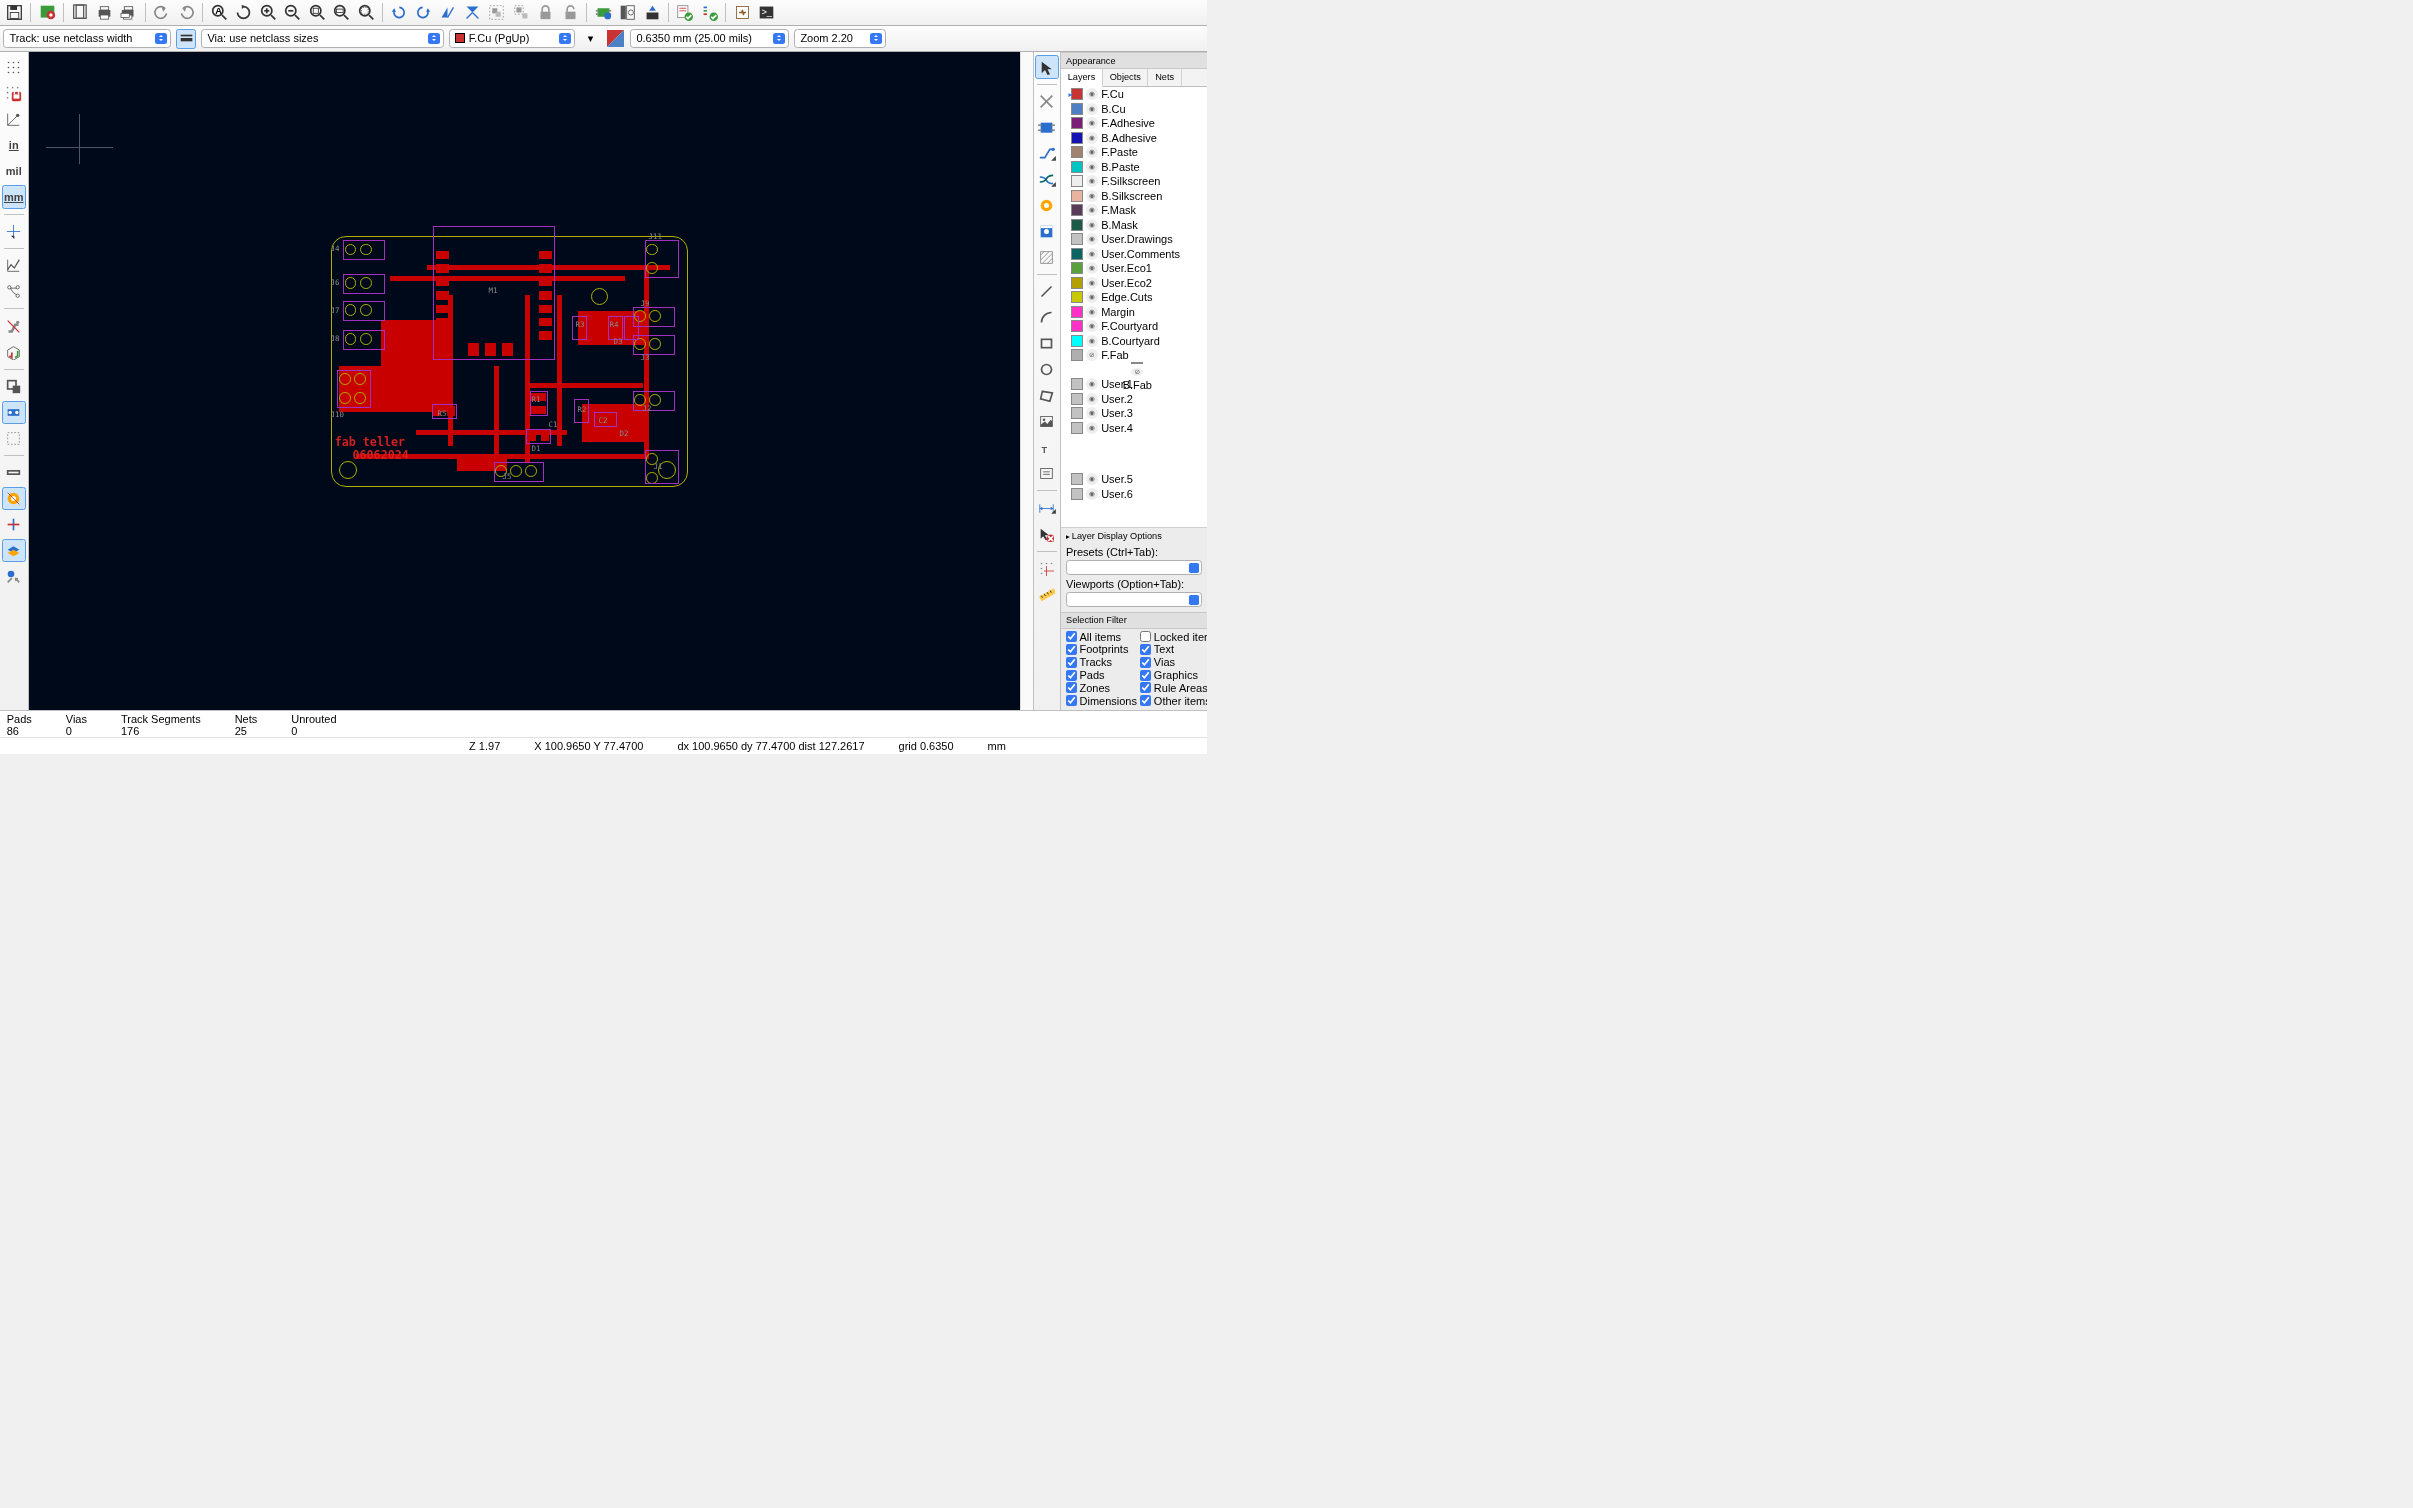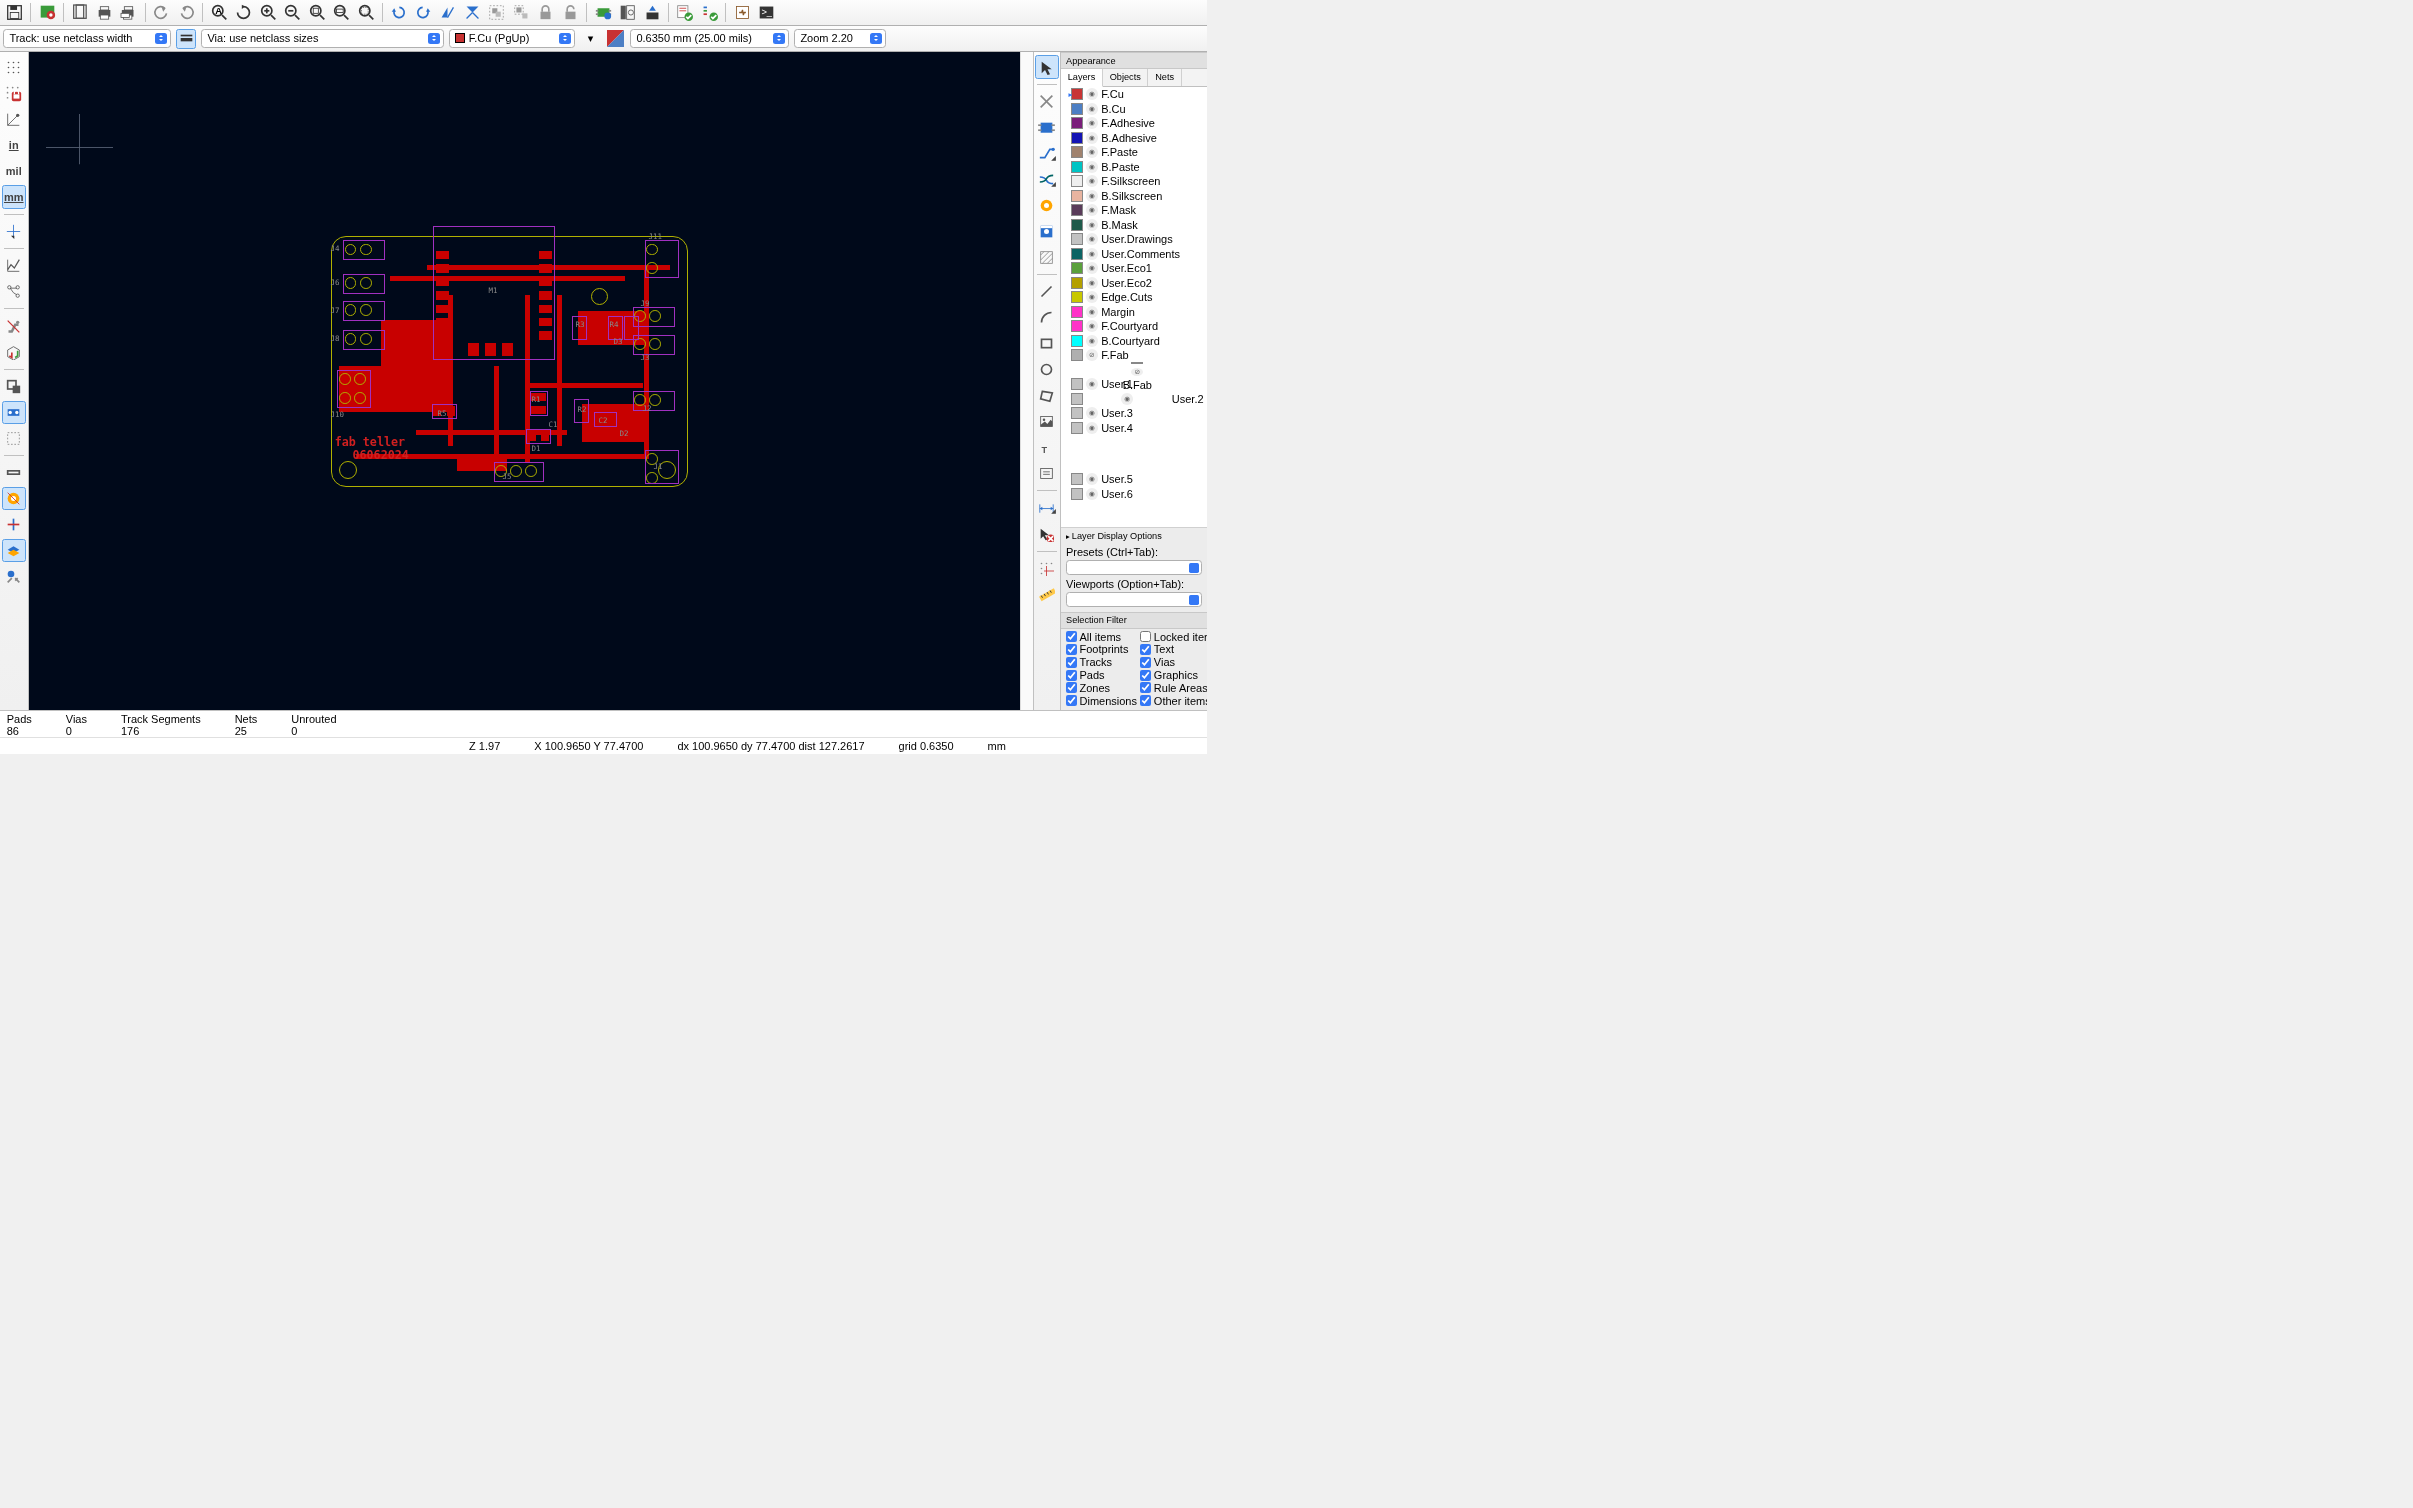--- a/index.html
+++ b/index.html
@@ -834,21 +834,21 @@
         <div class="layer-row" style="padding-left: 10px; flex-direction: column;">
           <span class="layer-chip" style="background:#4b6c8c"></span>
           <span class="vis-eye">⊘</span>
           <span>B.Fab</span>
         </div>
         <div class="layer-row" style="padding-left: 10px;">
           <span class="layer-chip" style="background:#c2c2c2"></span>
           <span class="vis-eye">◉</span>
           <span>User.1</span>
         </div>
-        <div class="layer-row" style="padding-left: 10px; justify-content: space-between;">
+        <div class="layer-row" style="padding-left: 10px;">
           <span class="layer-chip" style="background:#c2c2c2"></span>
           <span class="vis-eye">◉</span>
           <span>User.2</span>
         </div>
         <div class="layer-row" style="padding-left: 10px;">
           <span class="layer-chip" style="background:#c2c2c2"></span>
           <span class="vis-eye">◉</span>
           <span>User.3</span>
         </div>
         <div class="layer-row" style="padding-left: 10px;">

